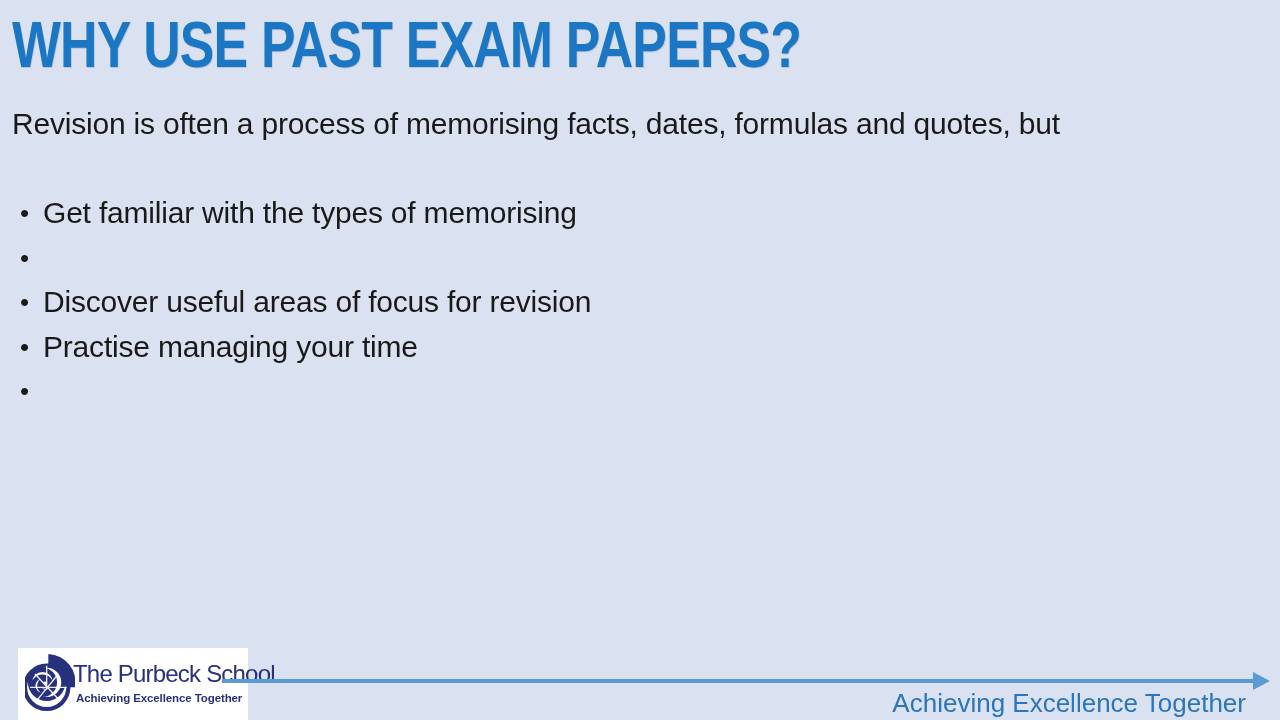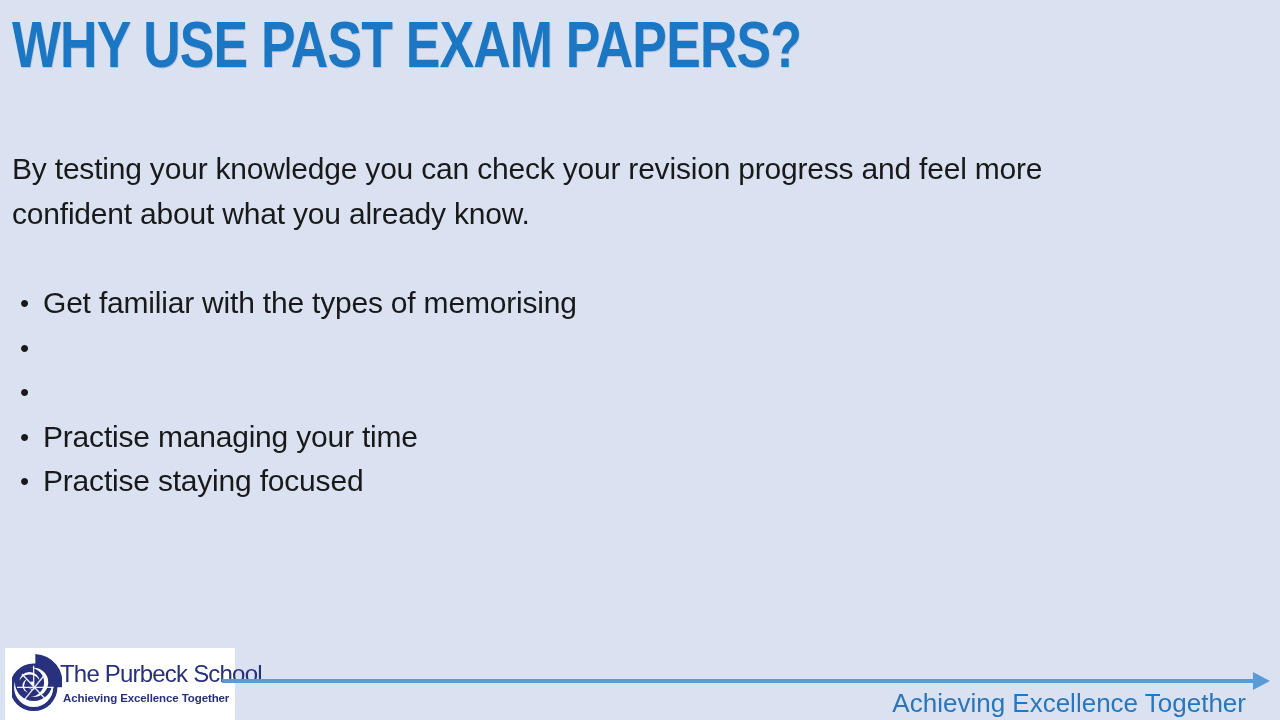--- a/index.html
+++ b/index.html
@@ -50,21 +50,21 @@
     line-height: 44.5px;
   }
   ul.bullets .dot {
     width: 23px;
     flex: 0 0 23px;
     font-size: 26px;
   }
   
   .logo-box {
     position: absolute;
-    left: 5px;
+    left: 18px;
     top: 648px;
     width: 230px;
     height: 72px;
     background: #ffffff;
   }
   .shell-icon {
     position: absolute;
     left: 7px;
     top: 4px;
     width: 50px;
@@ -118,43 +118,40 @@
 </style>
 </head>
 <body>
 
 <div class="slide">
 
   <h1 class="title">WHY USE PAST EXAM PAPERS?</h1>
 
   <div class="body-text">
     <div class="para">
-    </div>
-    <div class="para">
-      <div class="line">By testing your knowledge you can check your revision progress and feel more</div>
-      <div class="line">confident about what you already know.</div>
+      <div class="line">Revision is often a process of memorising facts, dates, formulas and quotes, but</div>
     </div>
     <ul class="bullets">
       <li>
         <span class="dot">•</span>
         <span>Get familiar with the types of memorising</span>
       </li>
       <li>
         <span class="dot">•</span>
       </li>
       <li>
         <span class="dot">•</span>
+        <span>Discover useful areas of focus for revision</span>
       </li>
       <li>
         <span class="dot">•</span>
         <span>Practise managing your time</span>
       </li>
       <li>
         <span class="dot">•</span>
-        <span>Practise staying focused</span>
       </li>
     </ul>
   </div>
 
   <div class="logo-box">
     <svg class="shell-icon" viewBox="0 0 60 76" xmlns="http://www.w3.org/2000/svg">
 
       <path d="M28 2 A 34 34 0 0 1 60 42 L 48 42 A 24 24 0 0 0 28 16 Z" fill="#28317e"></path>
 
       <path d="M52 42 a26 26 0 1 1 -26 -26 a20 20 0 1 1 -20 20 a15 15 0 1 1 15 15 a11 11 0 1 1 11 -11 a7.5 7.5 0 1 1 -7.5 -7.5 a4.5 4.5 0 1 1 -4.5 4.5" fill="none" stroke="#28317e" stroke-width="5" stroke-linecap="round"></path>

